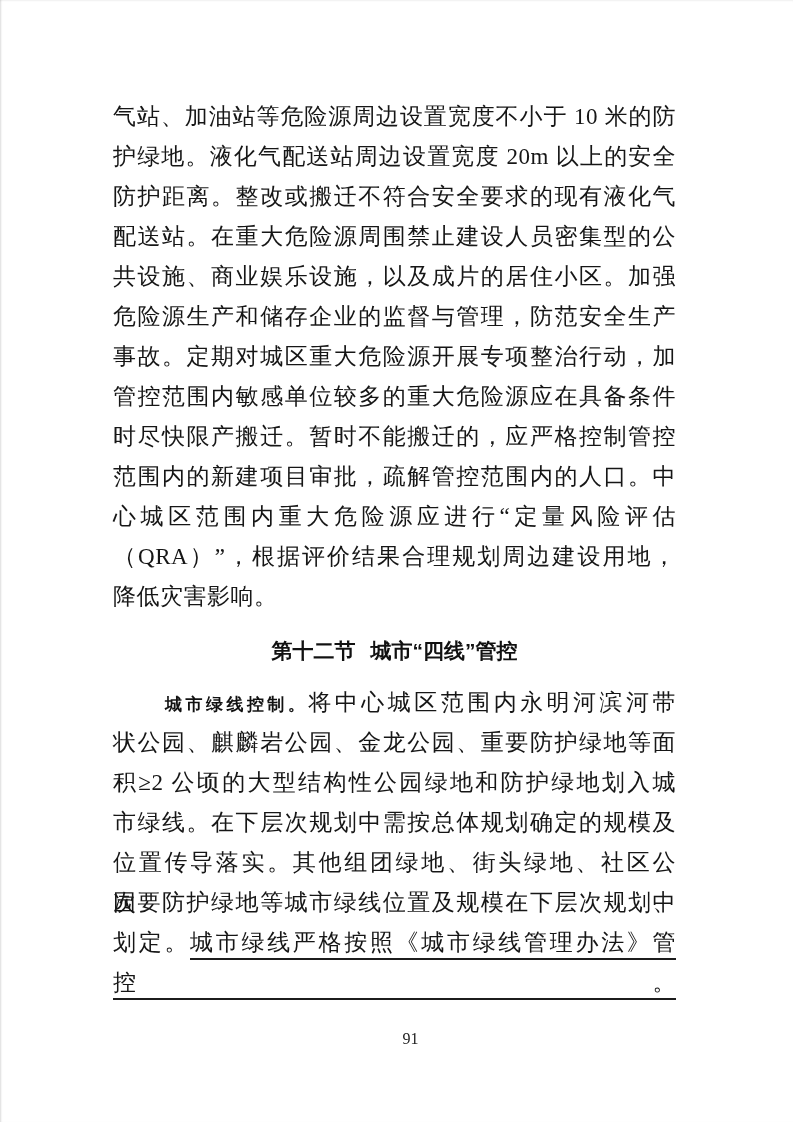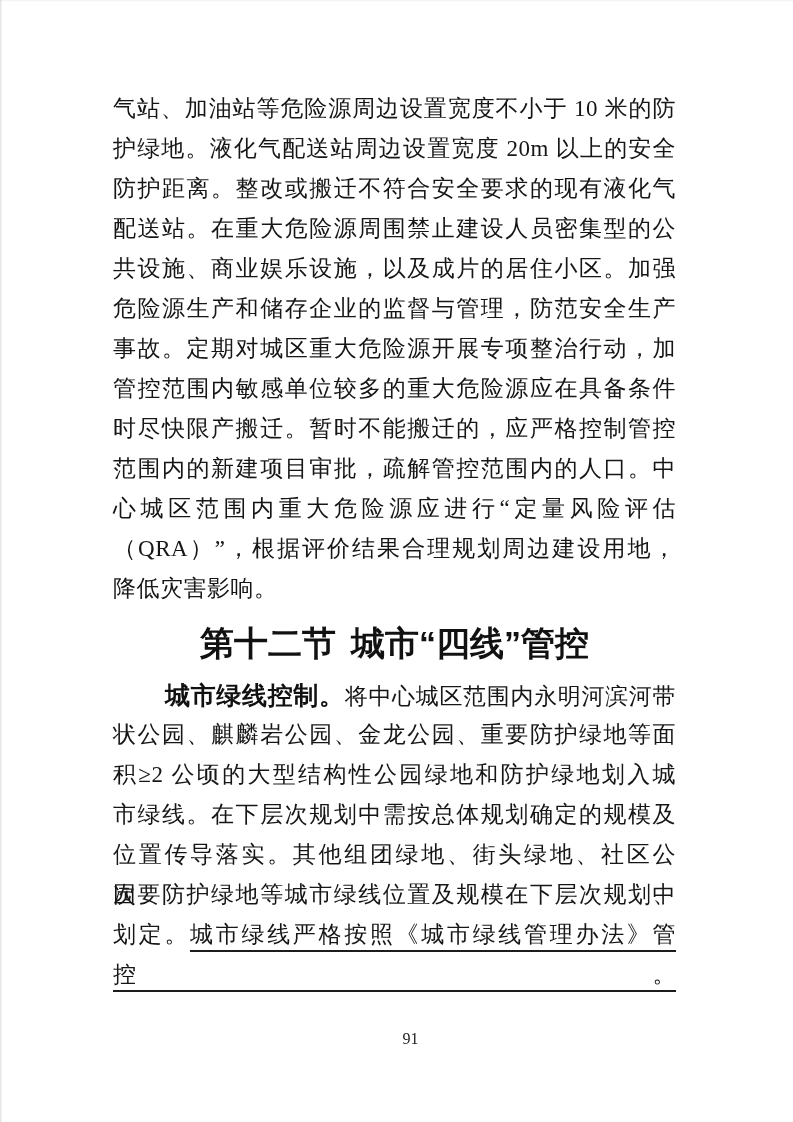--- a/index.html
+++ b/index.html
@@ -13,21 +13,21 @@
     height: 1122px;
     background: #ffffff;
     overflow: hidden;
     box-shadow: inset 2px 0 2px -1px rgba(0,0,0,0.14), inset 0 2px 2px -1px rgba(0,0,0,0.06);
     font-family: "Liberation Serif", "DejaVu Serif", serif;
     color: #161616;
   }
   .content {
     position: absolute;
     left: 113px;
-    top: 89px;
+    top: 97px;
     width: 563px;
   }
   .para { margin: 0; padding: 0; }
   .line {
     height: 40px;
     line-height: 40px;
     font-size: 23px;
     letter-spacing: 0.5px;
     color: #161616;
   }
@@ -39,30 +39,30 @@
     text-align: right;
     text-align-last: left;
   }
   .section-heading {
     margin-top: 12px;
     height: 44px;
     line-height: 44px;
     text-align: center;
     font-family: "Liberation Sans", "DejaVu Sans", sans-serif;
     font-weight: bold;
-    font-size: 34px;
+    font-size: 21px;
     color: #111111;
   }
   .heading-gap { margin-left: 15px; }
   .para2 { margin-top: 10px; }
   .indent-first { text-indent: 52px; }
   .lead-bold {
     font-family: "Liberation Sans", "DejaVu Sans", sans-serif;
     font-weight: bold;
-    font-size: 25px;
+    font-size: 17px;
     color: #111111;
   }
   .underlined {
     border-bottom: 2px solid #1c1c1c;
     padding-bottom: 3px;
   }
   .page-number {
     position: absolute;
     left: 0;
     right: 0;

